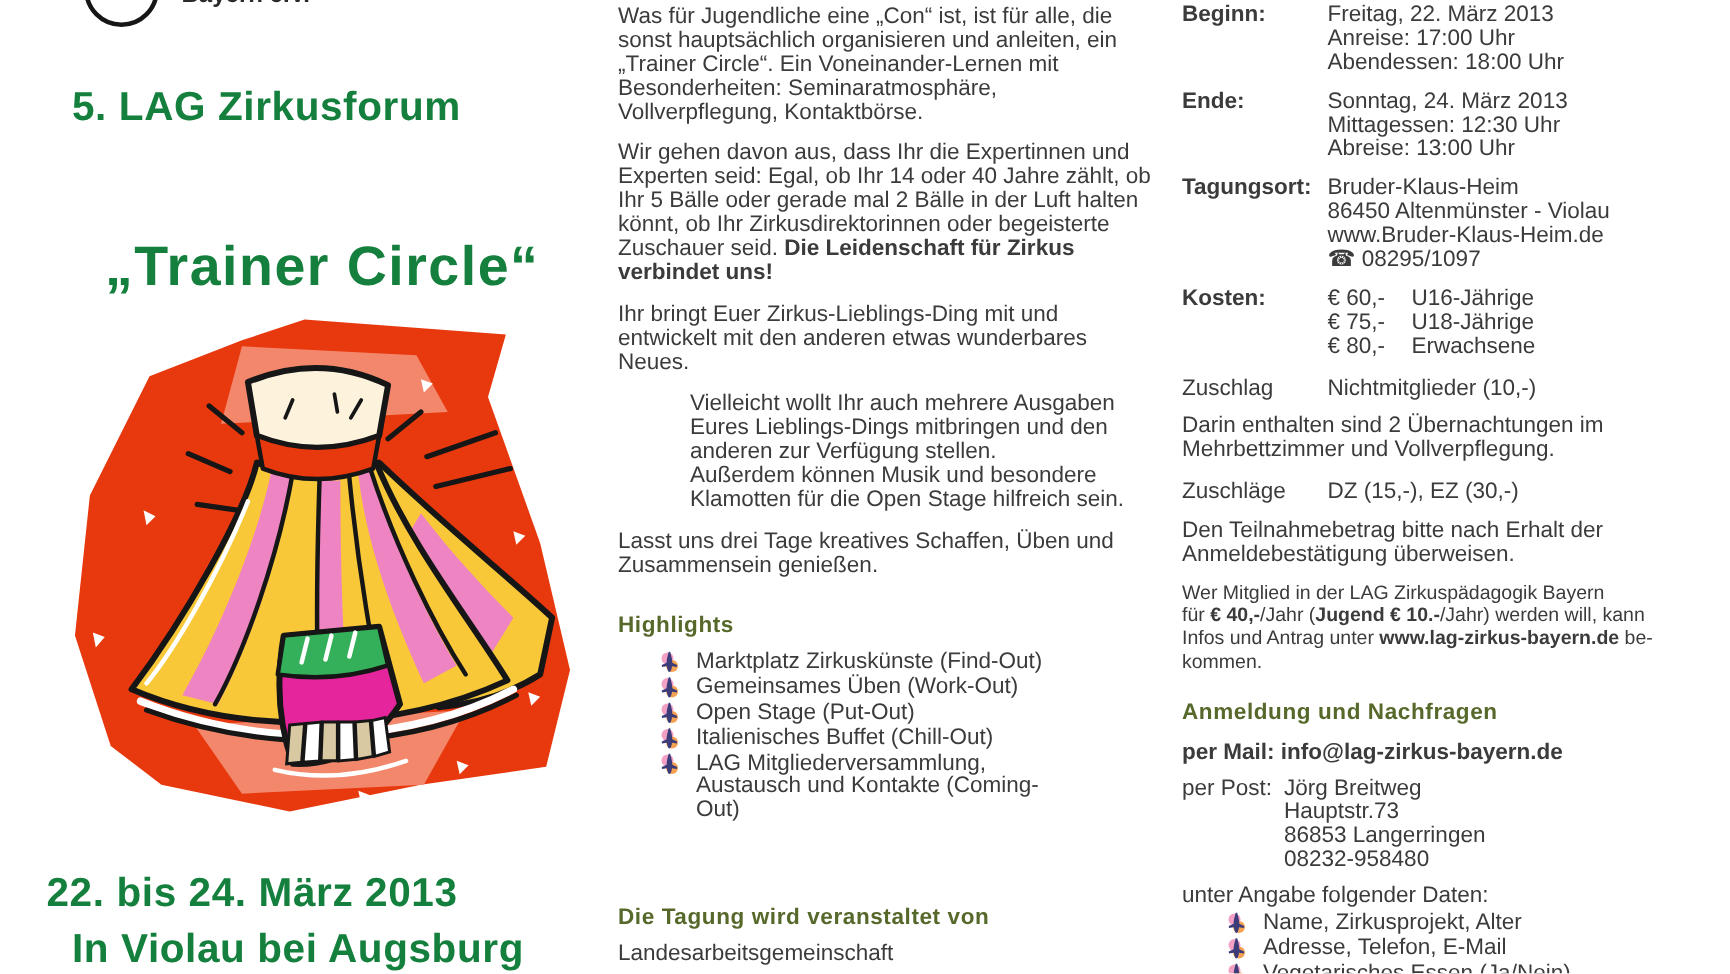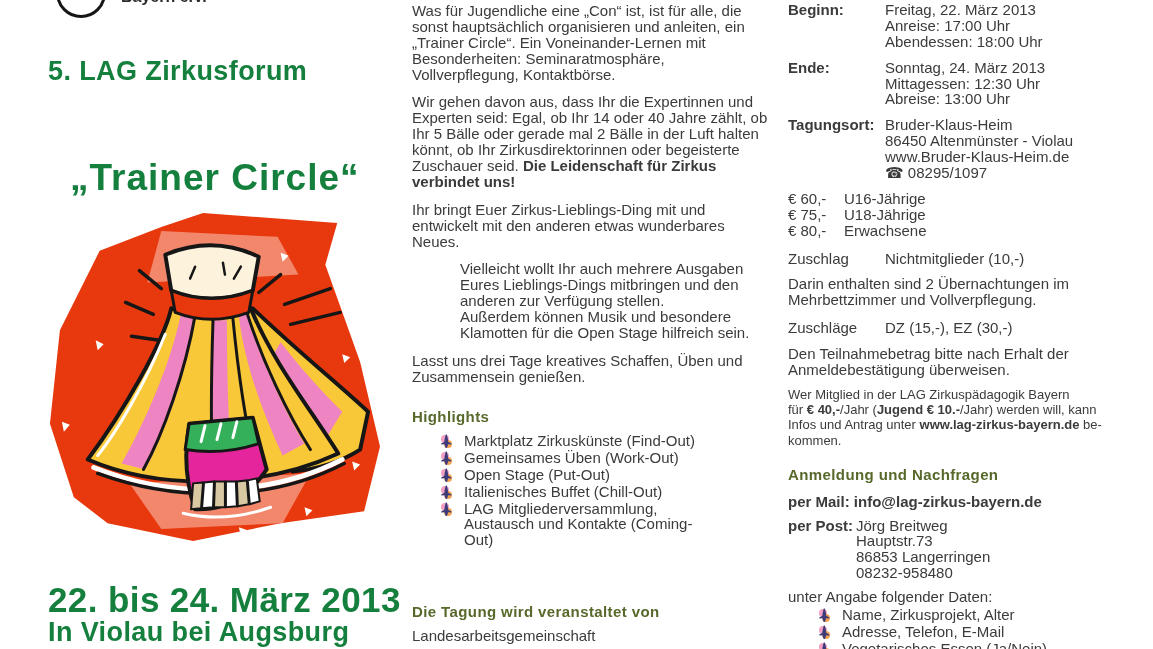--- a/index.html
+++ b/index.html
@@ -10,39 +10,39 @@
     color:#3b3b3b; font-size:15px; line-height:1.06;
   }
   
   .logo-circle { position:absolute; left:56px; top:-32px; width:50px; height:50px;
     border:3px solid #161616; border-radius:50%; background:#fff; }
   .logo-caption { position:absolute; left:121px; top:-11px; font-size:16px; font-weight:bold; color:#2a2a2a; }
   .green-display { color:#15803d; font-weight:bold; letter-spacing:0.4px; }
   .forum-title { position:absolute; left:48px; top:57px; font-size:27px; }
   .event-title { position:absolute; left:70px; top:158px; font-size:37px; letter-spacing:1px; }
   .tent-wrap { position:absolute; left:44px; top:211px; width:338px; height:337px; }
-  .date-title { position:absolute; left:48px; top:581px; font-size:35px; }
+  .date-title { position:absolute; left:31px; top:581px; font-size:27px; }
   .location-title { position:absolute; left:48px; top:618px; font-size:27px; }
   
   .col-middle { position:absolute; left:412px; top:3px; width:358px; }
   .col-middle .p { margin-bottom:12px; }
   .indent { padding-left:48px; }
   .sec-heading { font-size:15px; color:#57682b; font-weight:bold; letter-spacing:0.4px; margin-bottom:8px; }
   .hl-block { margin-top:24px; }
   ul.club-list { list-style:none; padding-left:28px; }
   ul.club-list li { display:flex; align-items:flex-start; gap:11px; margin-bottom:1px; }
   ul.club-list li .li-text { max-width:238px; }
   .bullet-ic { flex:none; width:13px; height:15px; margin-top:1px; }
   .organizer-block { margin-top:56px; }
   
   .col-right { position:absolute; left:788px; top:2px; width:364px; }
   .row { display:flex; }
   .row .lab { width:97px; flex:none; font-weight:bold; }
   .row .lab.plain { font-weight:normal; }
-  .row .lab.lab-sm { width:68px; font-weight:bold; }
+  .row .lab.lab-sm { width:68px; font-weight:normal; }
   .mt10 { margin-top:10px; } .mt12 { margin-top:12px; } .mt8 { margin-top:8px; }
   .price { display:inline-block; width:56px; }
   .small-note { font-size:13px; line-height:1.17; margin-top:9px; }
   .reg-heading { margin-top:19px; margin-bottom:0; }
   .mail-line { font-weight:bold; margin-top:11px; }
   ul.club-list.compact { padding-left:30px; margin-top:2px; }
   ul.club-list.compact li { margin-bottom:1px; }
   .b { font-weight:bold; }
 </style>
 </head>
@@ -225,20 +225,21 @@
       <span class="lab">Tagungsort:</span>
       <span class="val">
         <div>Bruder-Klaus-Heim</div>
         <div>86450 Altenmünster - Violau</div>
         <div>www.Bruder-Klaus-Heim.de</div>
         <div>☎ 08295/1097</div>
       </span>
     </div>
 
     <div class="row mt10">
+      <span class="lab">Kosten:</span>
       <span class="val">
         <div><span class="price">€ 60,-</span><span>U16-Jährige</span></div>
         <div><span class="price">€ 75,-</span><span>U18-Jährige</span></div>
         <div><span class="price">€ 80,-</span><span>Erwachsene</span></div>
       </span>
     </div>
 
     <div class="row mt12">
       <span class="lab plain">Zuschlag</span>
       <span class="val">Nichtmitglieder (10,-)</span>

